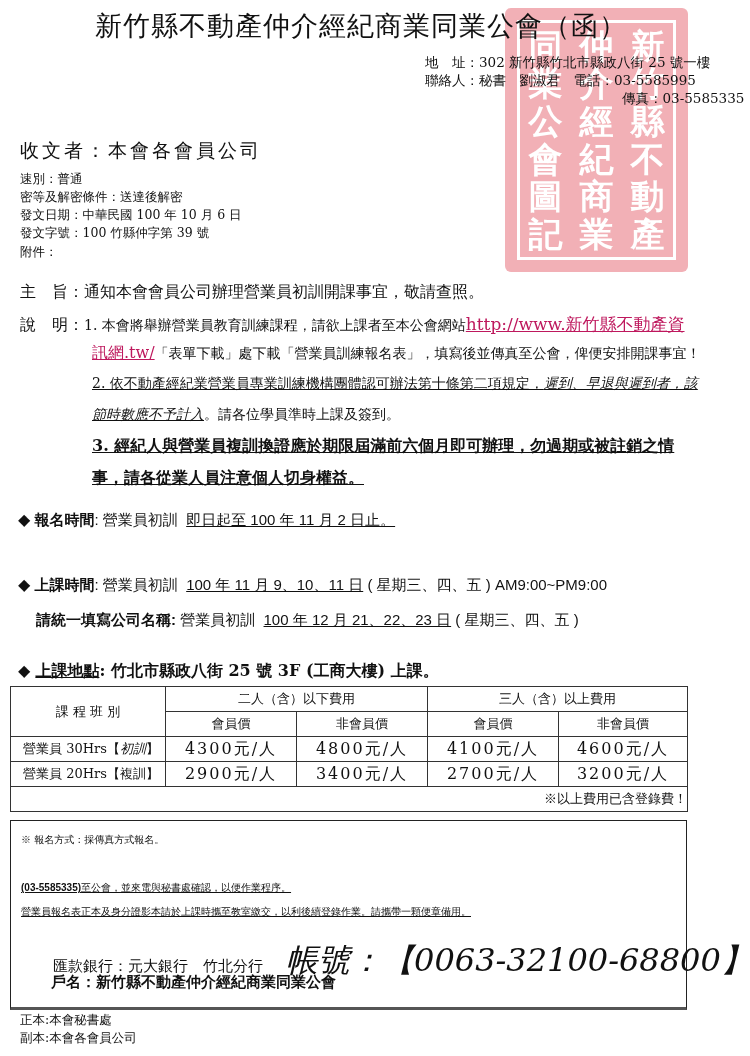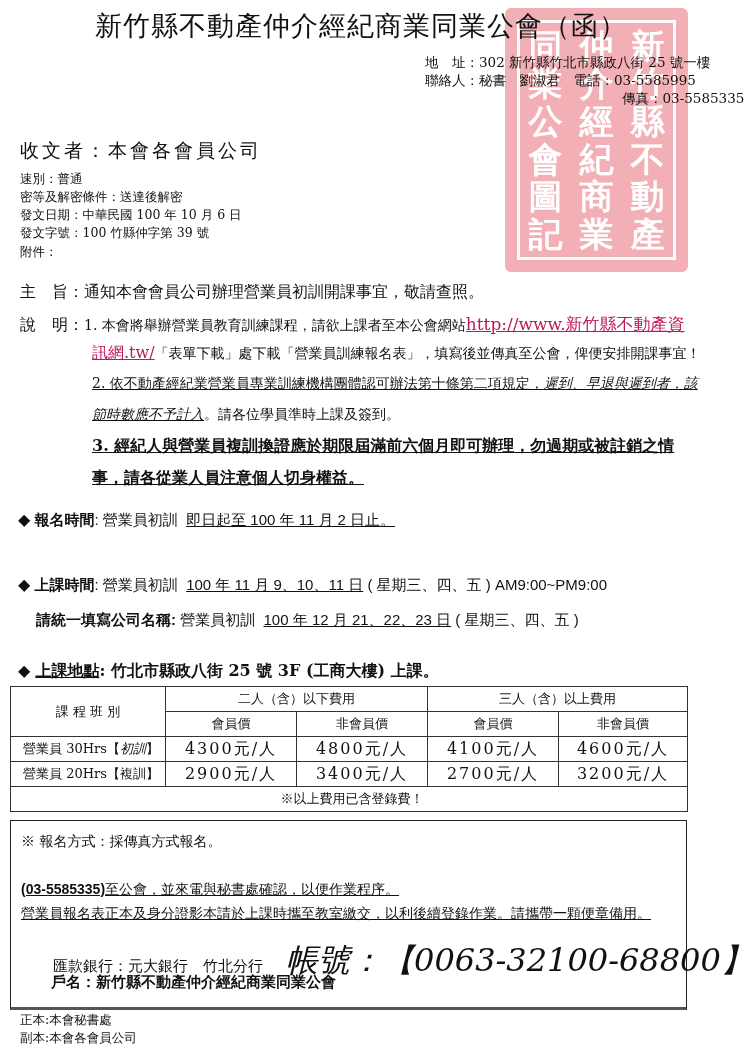--- a/index.html
+++ b/index.html
@@ -21,24 +21,24 @@
     .u { text-decoration: underline; }
     .it { font-style: italic; }
     .b { font-weight: bold; }
     .sans { font-family: "Liberation Sans", "DejaVu Sans", sans-serif; }
     .diamond { font-size: 16px; }
     table.fee { position: absolute; left: 10px; top: 686px; width: 678px; border-collapse: collapse;
                 font-size: 13px; }
     table.fee td { border: 1px solid #333; text-align: center; height: 24px; padding: 0; }
     table.fee td.price { font-size: 16px; letter-spacing: 2px; }
     table.fee td.rowlabel { text-align: left; padding-left: 12px; font-size: 13px; }
-    table.fee td.note { text-align: center; padding-left: 6px; }
+    table.fee td.note { text-align: right; padding-left: 6px; }
     .box { position: absolute; left: 10px; top: 820px; width: 675px; height: 186px;
            border: 1.5px solid #222; border-bottom: 3px solid #555; }
-    .box-line { position: absolute; left: 10px; font-size: 14px; }
+    .box-line { position: absolute; left: 10px; font-size: 10px; }
     .bank { font-size: 15px; }
     .account { font-size: 32px; font-style: italic; }
     .footer { left: 20px; font-size: 12.5px; }
   </style>
 </head>
 <body>
 
 <div class="seal">
   <div class="seal-inner">
     <div class="seal-col">

